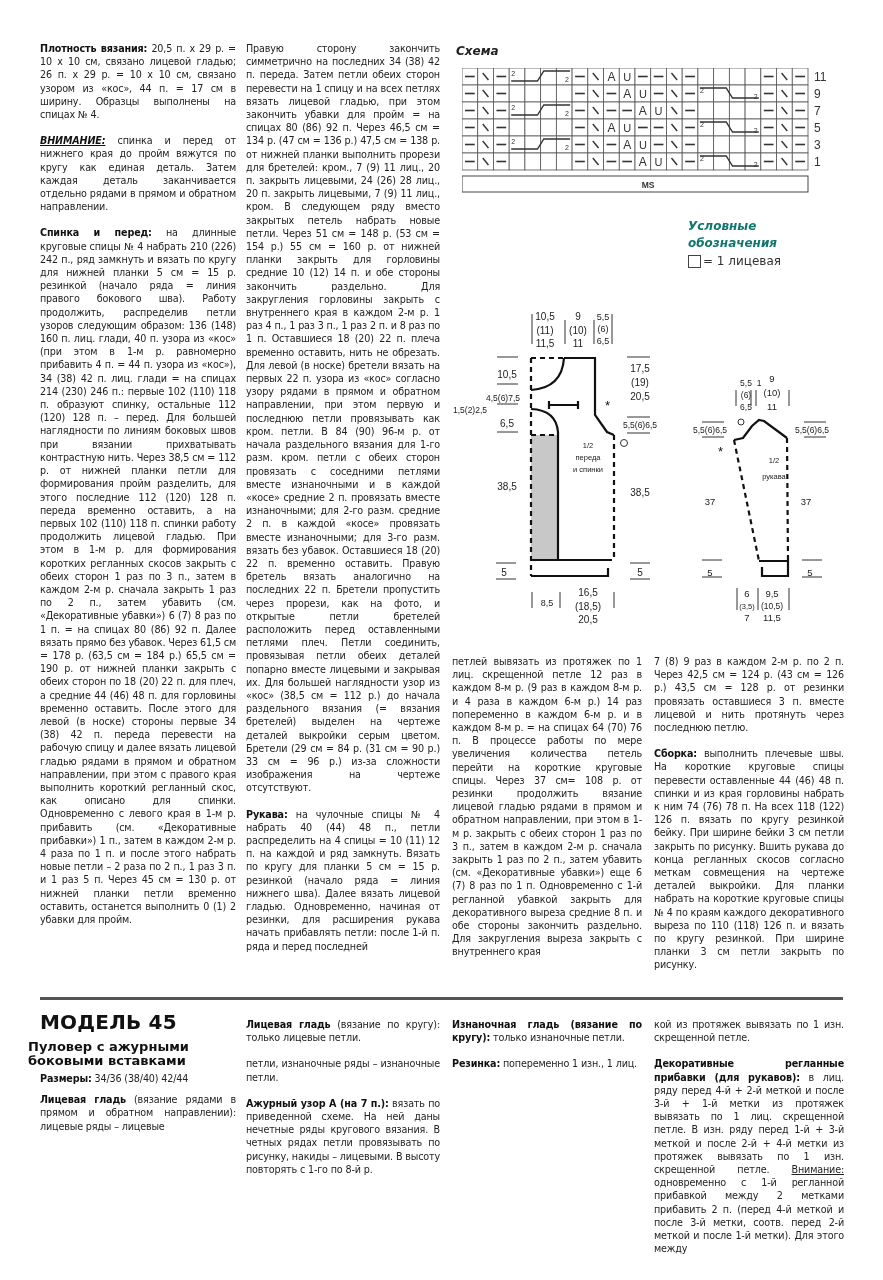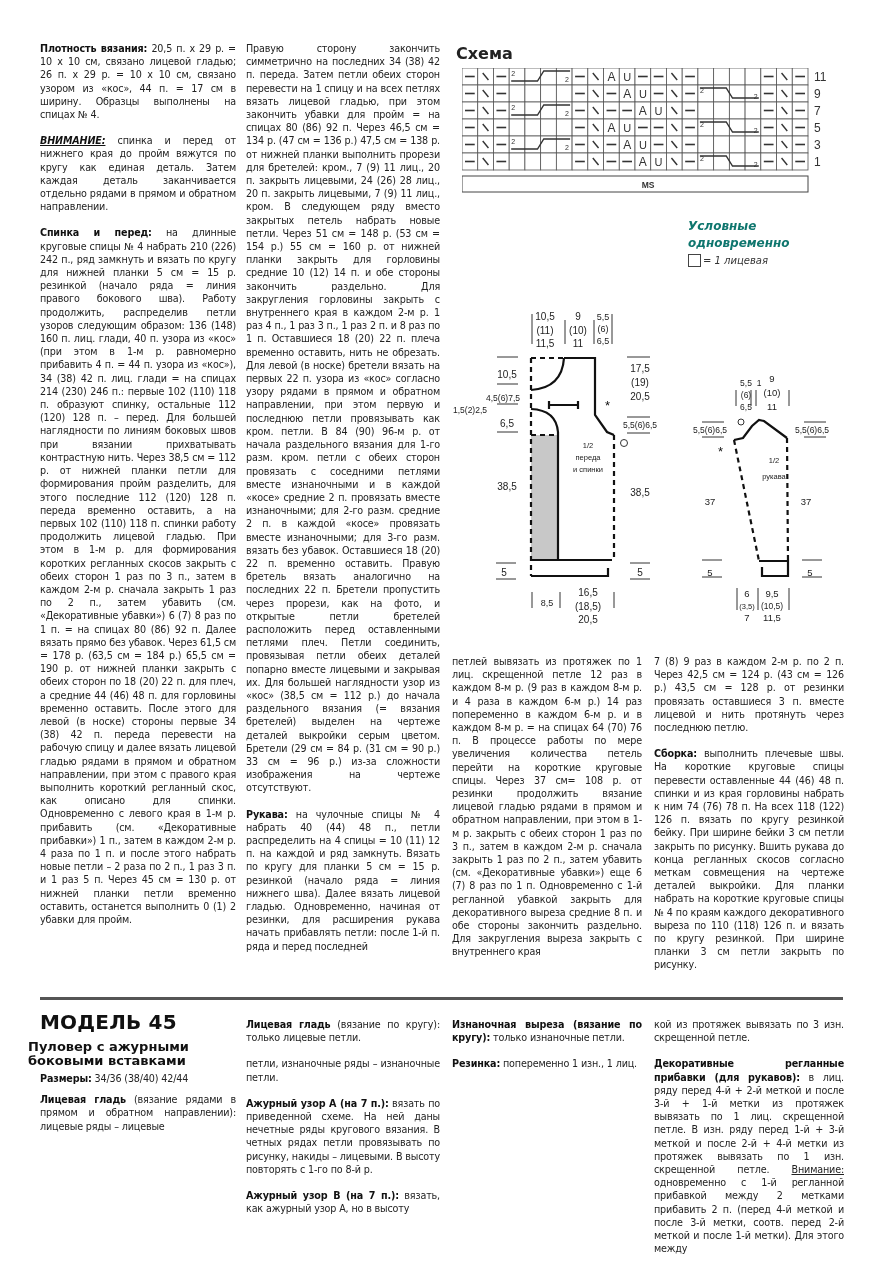--- a/index.html
+++ b/index.html
@@ -16,23 +16,23 @@
   .model-title{position:absolute;left:40px;top:1010px;font-size:20px;font-weight:bold;color:#111;letter-spacing:0.2px;}
   .model-sub{position:absolute;left:28px;top:1040px;width:200px;font-size:13px;line-height:14px;font-weight:bold;color:#111;}
   .b1{left:40px;top:1072px;width:196px;}
   .b2{left:246px;top:1018px;width:194px;}
   .b3{left:452px;top:1018px;width:190px;}
   .b4{left:654px;top:1018px;width:190px;}
   .footer{position:absolute;left:40px;top:1298px;font-size:11px;color:#222;}
   .footer .pn{font-weight:bold;margin-right:6px;}
   .footer .brand1{font-family:"DejaVu Serif",serif;letter-spacing:1px;font-size:10px;}
   .footer .brand2{font-weight:bold;margin-left:3px;}
-  .schema-title{position:absolute;left:456px;top:44px;font-size:16px;font-weight:bold;color:#222;}
+  .schema-title{position:absolute;left:456px;top:44px;font-size:12px;font-weight:bold;font-style:italic;color:#222;}
   .legend-title{position:absolute;left:688px;top:218px;font-size:12px;font-weight:bold;font-style:italic;line-height:17px;color:#0f766e;}
-  .legend-item{position:absolute;left:688px;top:254px;font-size:10px;font-style:italic;color:#333;display:flex;align-items:center;}
+  .legend-item{position:absolute;left:688px;top:254px;font-size:12px;color:#333;display:flex;align-items:center;}
   .legend-item .box{display:inline-block;width:11px;height:11px;border:1px solid #444;margin-right:2px;}
   svg text{font-family:"Liberation Sans",sans-serif;}
 </style>
 </head>
 <body>
 
 <div class="col c1">
   <p><b>Плотность вязания:</b><span> 20,5 п. x 29 р. = 10 x 10 см, связано лицевой гладью; 26 п. x 29 р. = 10 x 10 см, связано узором из «кос», 44 п. = 17 см в ширину. Образцы выполнены на спицах № 4.</span></p>
   <p><b><u>ВНИМАНИЕ:</u></b><span> спинка и перед от нижнего края до пройм вяжутся по кругу как единая деталь. Затем каждая деталь заканчивается отдельно рядами в прямом и обратном направлении.</span></p>
   <p><b>Спинка и перед:</b><span> на длинные круговые спицы № 4 набрать 210 (226) 242 п., ряд замкнуть и вязать по кругу для нижней планки 5 см = 15 р. резинкой (начало ряда = линия правого бокового шва). Работу продолжить, распределив петли узоров следующим образом: 136 (148) 160 п. лиц. глади, 40 п. узора из «кос» (при этом в 1-м р. равномерно прибавить 4 п. = 44 п. узора из «кос»), 34 (38) 42 п. лиц. глади = на спицах 214 (230) 246 п.: первые 102 (110) 118 п. образуют спинку, остальные 112 (120) 128 п. – перед. Для большей наглядности по линиям боковых швов при вязании прихватывать контрастную нить. Через 38,5 см = 112 р. от нижней планки петли для формирования пройм разделить, для этого последние 112 (120) 128 п. переда временно оставить, а на первых 102 (110) 118 п. спинки работу продолжить лицевой гладью. При этом в 1-м р. для формирования коротких регланных скосов закрыть с обеих сторон 1 раз по 3 п., затем в каждом 2-м р. сначала закрыть 1 раз по 2 п., затем убавить (см. «Декоративные убавки») 6 (7) 8 раз по 1 п. = на спицах 80 (86) 92 п. Далее вязать прямо без убавок. Через 61,5 см = 178 р. (63,5 см = 184 р.) 65,5 см = 190 р. от нижней планки закрыть с обеих сторон по 18 (20) 22 п. для плеч, а средние 44 (46) 48 п. для горловины временно оставить. После этого для левой (в носке) стороны первые 34 (38) 42 п. переда перевести на рабочую спицу и далее вязать лицевой гладью рядами в прямом и обратном направлении, при этом с правого края выполнить короткий регланный скос, как описано для спинки. Одновременно с левого края в 1-м р. прибавить (см. «Декоративные прибавки») 1 п., затем в каждом 2-м р. 4 раза по 1 п. и после этого набрать новые петли – 2 раза по 2 п., 1 раз 3 п. и 1 раз 5 п. Через 45 см = 130 р. от нижней планки петли временно оставить, останется выполнить 0 (1) 2 убавки для пройм.</span></p>
@@ -298,21 +298,21 @@
       <text x="352" y="30" font-size="12" fill="#333">9</text>
       <text x="352" y="47" font-size="12" fill="#333">7</text>
       <text x="352" y="64" font-size="12" fill="#333">5</text>
       <text x="352" y="81" font-size="12" fill="#333">3</text>
       <text x="352" y="98" font-size="12" fill="#333">1</text>
     </g>
 </svg>
 
 <div class="legend-title">
   <div>Условные</div>
-  <div>одновременно</div>
+  <div>обозначения</div>
 </div>
 <div class="legend-item">
   <span class="box"></span>
   <span>= 1 лицевая</span>
 </div>
 
 <svg style="position:absolute;left:440px;top:300px;" width="235" height="330" viewBox="0 0 235 330">
   <g font-size="10" fill="#222" text-anchor="middle">
     <text x="105" y="20">10,5</text>
     <text x="105" y="34">(11)</text>
@@ -443,30 +443,29 @@
 
 <div class="col b1">
   <p style="margin-bottom:8px;"><b>Размеры:</b><span> 34/36 (38/40) 42/44</span></p>
   <p><b>Лицевая гладь</b><span> (вязание рядами в прямом и обратном направлении): лицевые ряды – лицевые</span></p>
 </div>
 
 <div class="col b2">
   <p><b>Лицевая гладь</b><span> (вязание по кругу): только лицевые петли.</span></p>
   <p><span>петли, изнаночные ряды – изнаночные петли.</span></p>
   <p><b>Ажурный узор А (на 7 п.):</b><span> вязать по приведенной схеме. На ней даны нечетные ряды кругового вязания. В четных рядах петли провязывать по рисунку, накиды – лицевыми. В высоту повторять с 1-го по 8-й р.</span></p>
-  <p><b>Ажурный узор В (на 7 п.):</b><span> вязать, как ажурный узор А, но в высоту</span></p>
 </div>
 
 <div class="col b3">
-  <p><b>Изнаночная выреза (вязание по кругу):</b><span> только изнаночные петли.</span></p>
+  <p><b>Изнаночная гладь (вязание по кругу):</b><span> только изнаночные петли.</span></p>
   <p><b>Резинка:</b><span> попеременно 1 изн., 1 лиц.</span></p>
 </div>
 
 <div class="col b4">
-  <p><span>кой из протяжек вывязать по 3 изн. скрещенной петле.</span></p>
+  <p><span>кой из протяжек вывязать по 1 изн. скрещенной петле.</span></p>
   <p><b>Декоративные регланные прибавки (для рукавов):</b><span> в лиц. ряду перед 4-й + 2-й меткой и после 3-й + 1-й метки из протяжек вывязать по 1 лиц. скрещенной петле. В изн. ряду перед 1-й + 3-й меткой и после 2-й + 4-й метки из протяжек вывязать по 1 изн. скрещенной петле. </span><u style="font-style:normal;text-decoration:underline;">Внимание:</u><span> одновременно с 1-й регланной прибавкой между 2 метками прибавить 2 п. (перед 4-й меткой и после 3-й метки, соотв. перед 2-й меткой и после 1-й метки). Для этого между</span></p>
 </div>
 
 <div class="footer">
   <span class="pn">56</span>
   <span class="brand1">VERENA</span>
   <span class="brand2">ПОДИУМ</span>
 </div>
 
 </body></html>

